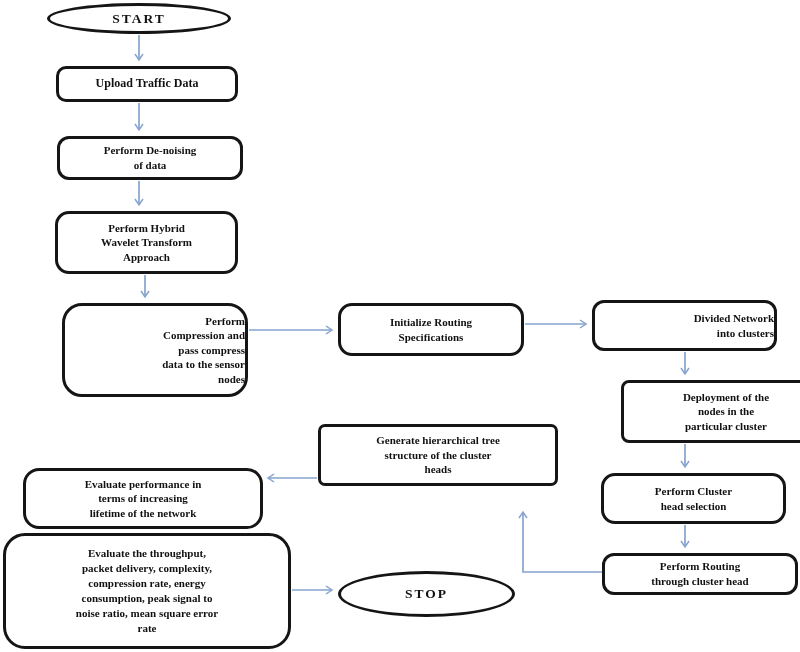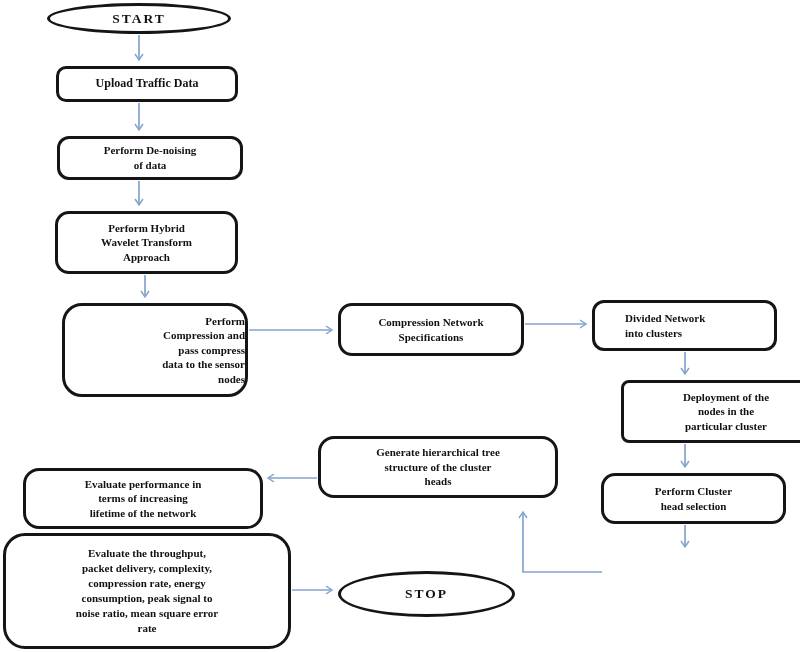--- a/index.html
+++ b/index.html
@@ -49,25 +49,25 @@
   .node span { white-space: pre-line; display: block; width: 100%; }
   .oval { border-radius: 50%; letter-spacing: 2px; font-size: 13.5px; }
 
   #n-start        { left: 47px;  top: 3px;   width: 184px; height: 31px; }
   #n-upload       { left: 56px;  top: 66px;  width: 182px; height: 36px; border-radius: 10px; font-size: 12px; }
   #n-denoise      { left: 57px;  top: 136px; width: 186px; height: 44px; border-radius: 12px; }
   #n-hybrid       { left: 55px;  top: 211px; width: 183px; height: 63px; border-radius: 14px; }
   #n-compression  { left: 62px;  top: 303px; width: 186px; height: 94px; border-radius: 20px; text-align: right; }
   #n-init         { left: 338px; top: 303px; width: 186px; height: 53px; border-radius: 14px; }
   #n-divided      { left: 592px; top: 300px; width: 185px; height: 51px; border-radius: 12px;
-                    justify-content: flex-start; text-align: left; padding-left: 30px; }
+                    justify-content: flex-start; text-align: right; padding-left: 30px; }
   #n-deployment   { left: 621px; top: 380px; width: 187px; height: 63px; border-radius: 8px; padding-left: 23px; }
   #n-cluster-head { left: 601px; top: 473px; width: 185px; height: 51px; border-radius: 14px; }
   #n-routing      { left: 602px; top: 553px; width: 196px; height: 42px; border-radius: 12px; }
-  #n-generate     { left: 318px; top: 436px; width: 240px; height: 62px; border-radius: 16px; }
+  #n-generate     { left: 318px; top: 424px; width: 240px; height: 62px; border-radius: 7px; }
   #n-eval-perf    { left: 23px;  top: 468px; width: 240px; height: 61px; border-radius: 16px; }
   #n-eval-metrics { left: 3px;   top: 533px; width: 288px; height: 116px; border-radius: 22px; line-height: 1.36; }
   #n-stop         { left: 338px; top: 571px; width: 177px; height: 46px; }
 </style>
 </head>
 <body>
 
 <div class="canvas">
 
   <svg class="edges" viewBox="0 0 800 652" xmlns="http://www.w3.org/2000/svg">
@@ -112,40 +112,44 @@
 
   <div class="node" id="n-compression">
     <span>Perform
 Compression and
 pass compress
 data to the sensor
 nodes</span>
   </div>
 
   <div class="node" id="n-init">
-    <span>Compression Network
+    <span>Initialize Routing
 Specifications</span>
   </div>
 
   <div class="node" id="n-divided">
     <span>Divided Network
 into clusters</span>
   </div>
 
   <div class="node" id="n-deployment">
     <span>Deployment of the
 nodes in the
 particular cluster</span>
   </div>
 
   <div class="node" id="n-cluster-head">
     <span>Perform Cluster
 head selection</span>
   </div>
 
+  <div class="node" id="n-routing">
+    <span>Perform Routing
+through cluster head</span>
+  </div>
 
   <div class="node" id="n-generate">
     <span>Generate hierarchical tree
 structure of the cluster
 heads</span>
   </div>
 
   <div class="node" id="n-eval-perf">
     <span>Evaluate performance in
 terms of increasing

